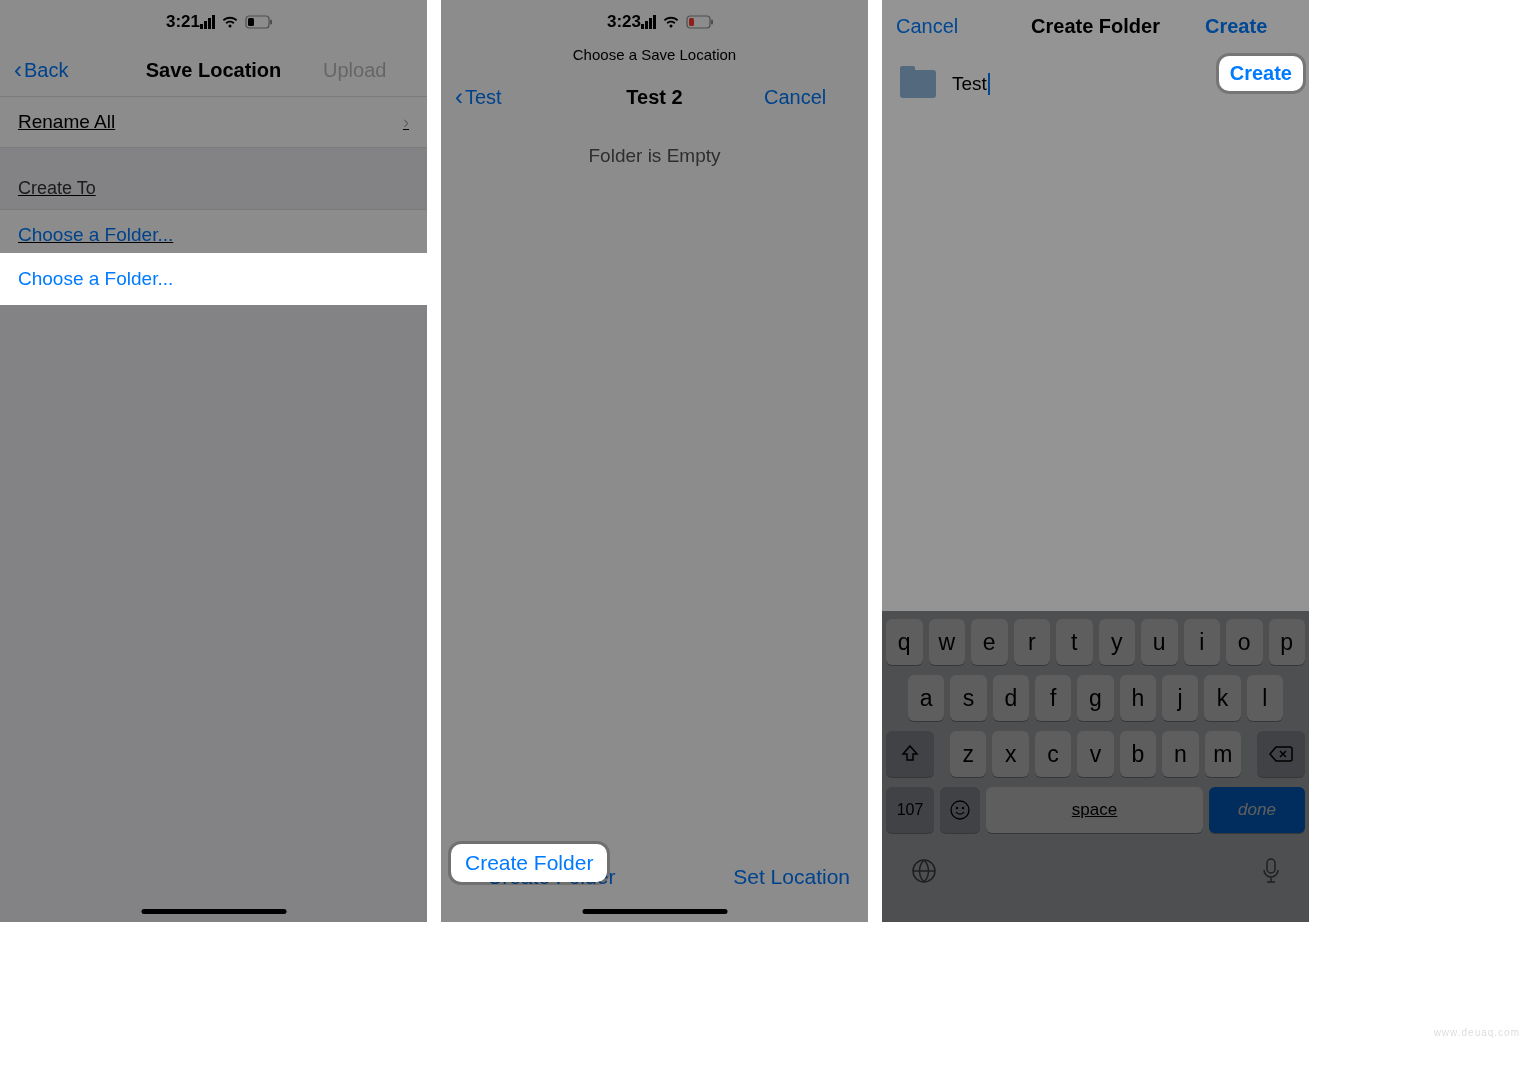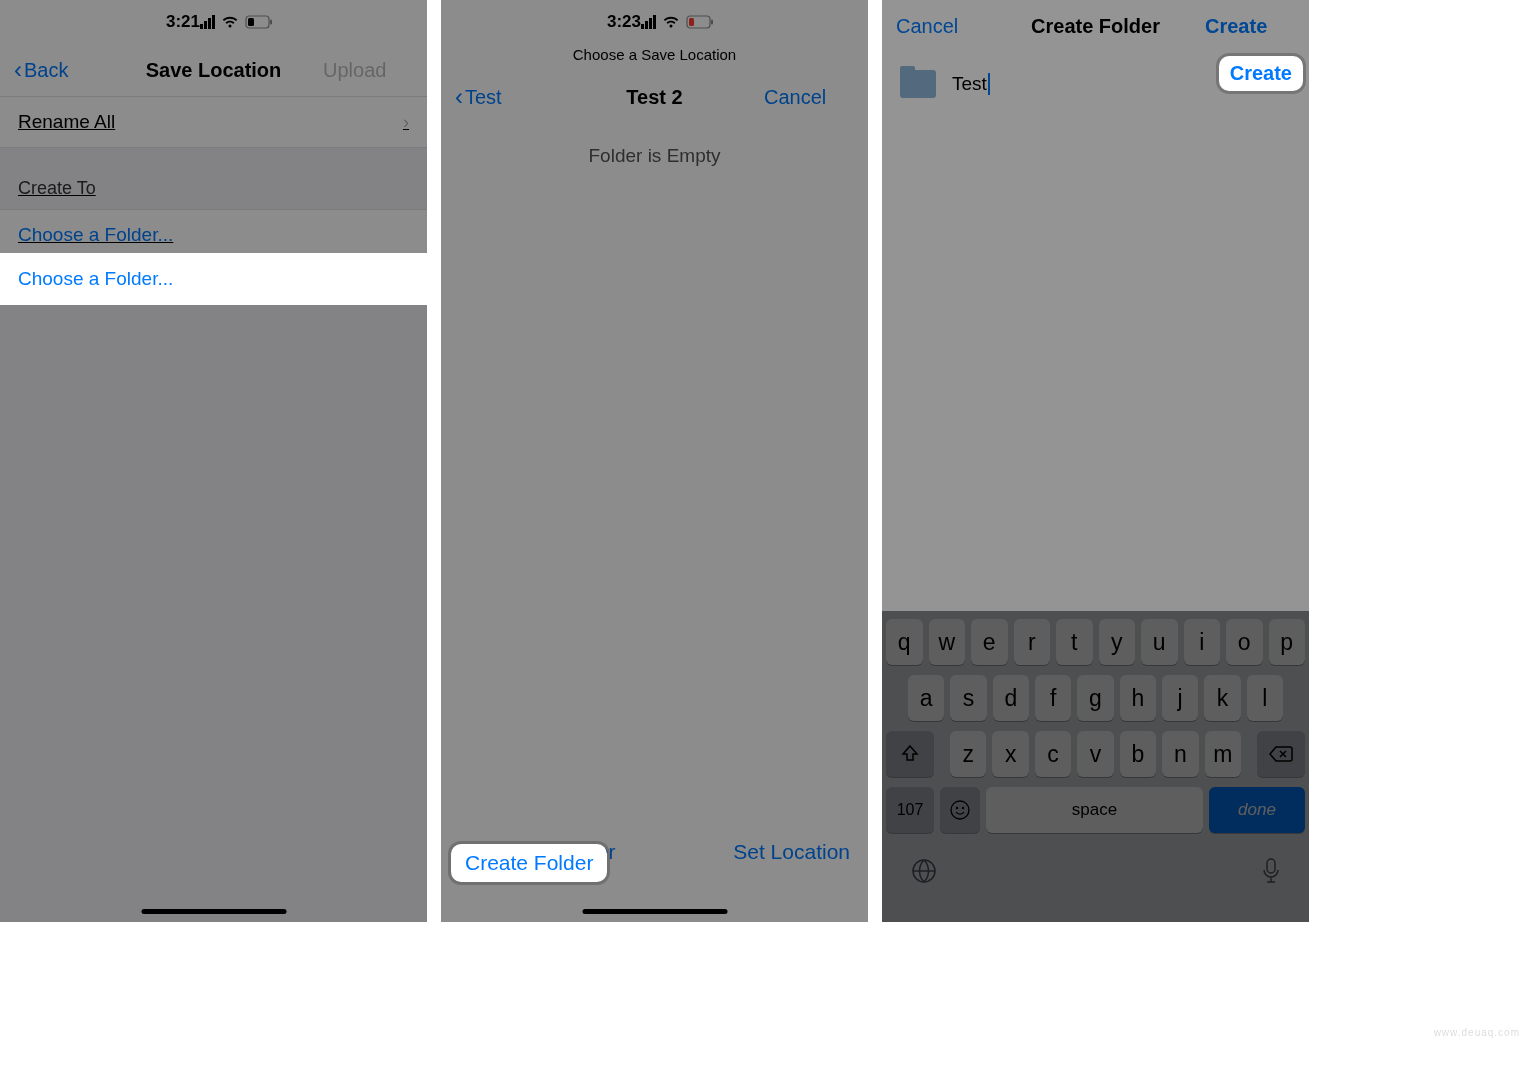--- a/index.html
+++ b/index.html
@@ -67,21 +67,21 @@
   }
   .section-label { padding: 30px 18px 10px; font-size:18px; color:#333; }
   .blue-text { color:#007aff; }
   .chev-right { color: rgba(0,0,0,0.3); font-size:18px; }
   .empty-msg { text-align:center; padding: 20px; font-size:19px; color:#555; }
   .toolbar {
     height: 60px;
     display:flex; align-items:center; justify-content:space-between;
     padding: 0 18px; font-size:21px; color:#007aff;
     background: rgba(255,255,255,0.96);
-    position:absolute; bottom:40px; left:0; right:0;margin-left:28px;
+    position:absolute; bottom:15px; left:0; right:0;margin-left:28px;
   }
   .content { flex:1; position:relative; }
   .home-indicator {
     position:absolute; bottom:8px; left:50%; transform:translateX(-50%);
     width:145px; height:5px; background:#000; border-radius:3px;
   }
   .highlight-pill {
     position:absolute;
     background:#fff;
     border-radius:10px;
@@ -123,21 +123,21 @@
   .key {
     background:#fff; border-radius:6px; height:46px;
     flex:1; display:flex; align-items:center; justify-content:center;
     font-size:23px; box-shadow: 0 1px 0 rgba(0,0,0,0.3);
     color:#000;
   }
   .key.special { background:#aeb3bb; }
   .key.shift, .key.backspace { flex: 0 0 48px; }
   .key.num { flex: 0 0 48px; font-size:16px;}
   .key.emoji { flex:0 0 40px; }
-  .key.space { flex:1; font-size:17px; }
+  .key.space { flex:1; font-size:17px;text-decoration:underline; }
   .key.done { flex:0 0 96px; background:#007aff; color:#fff; font-size:17px;font-style:italic;}
   .kb-bottom { display:flex; align-items:center; justify-content:space-between; padding:14px 24px 26px; }
   .globe, .mic { font-size:26px; color:#50555c; }
   .watermark {
     position:absolute; right:4px; bottom:40px;
     font-size:10px; letter-spacing:1px; color: rgba(0,0,0,0.15);
     writing-mode: horizontal-tb;
   }
   .kb-dim {
     filter: brightness(0.64);

